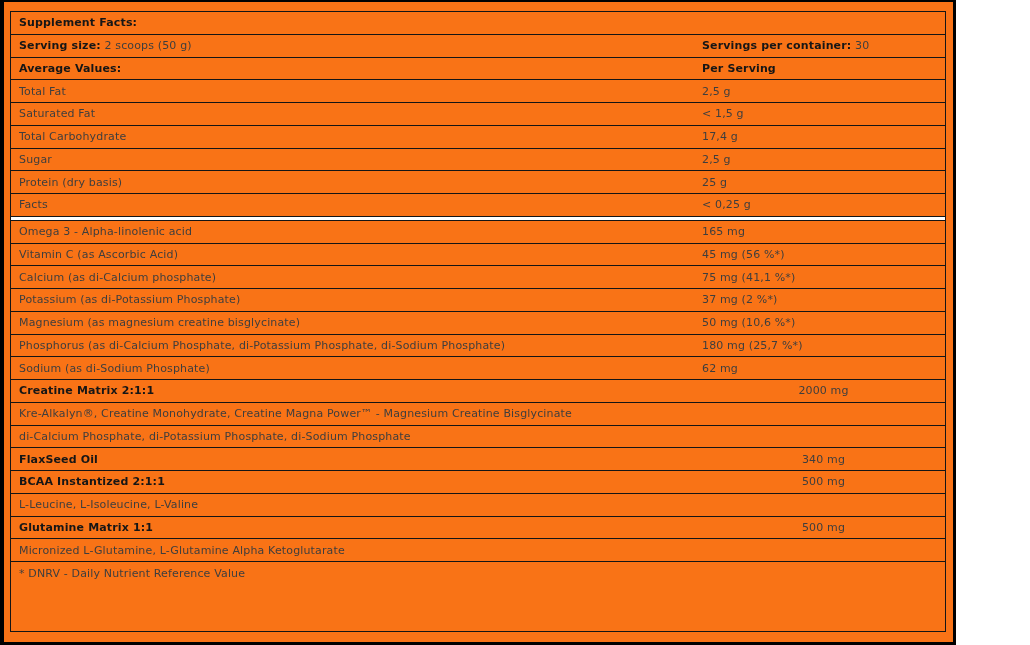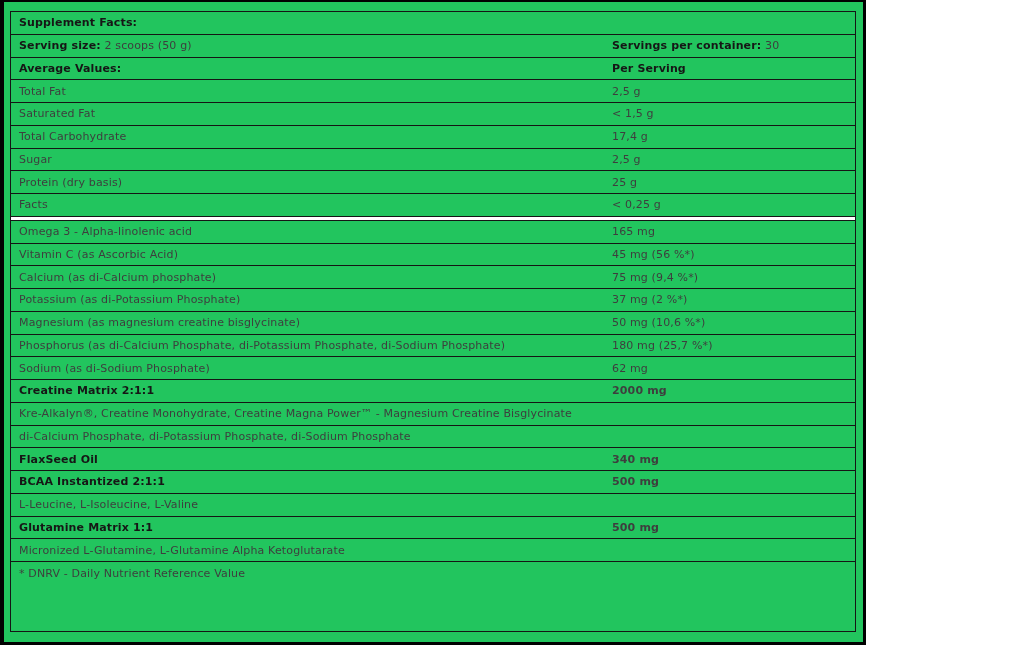--- a/index.html
+++ b/index.html
@@ -4,27 +4,27 @@
 <style>
   html, body {
     margin: 0;
     padding: 0;
     background: #ffffff;
     font-family: "DejaVu Sans", sans-serif;
   }
   .frame {
     position: relative;
     box-sizing: border-box;
-    width: 866px;
+    width: 956px;
     height: 645px;
     border-style: solid;
     border-color: #010101;
     border-width: 2px 3px 3px 4px;
     padding: 9px 7px 10px 6px;
-    background: #22c55e;
+    background: #f97316;
   }
   .facts-table {
     box-sizing: border-box;
     height: 100%;
     border: 1px solid #151515;
     display: flex;
     flex-direction: column;
     overflow: hidden;
   }
   .row {
@@ -40,21 +40,21 @@
     letter-spacing: 0.15px;
     white-space: nowrap;
   }
   .row.last { border-bottom: none; }
   .row .label { flex: 1 1 auto; min-width: 0; }
   .row .value { flex: none; width: 243px; }
   .bold-text, .row.bold .label {
     font-weight: 700;
     color: #161616;
   }
-  .row.bold .value { font-weight: 700; color: #3e3e3e; }
+  .row.bold .value { font-weight: 400; color: #3e3e3e; text-align: center; }
   .section-divider {
     flex: none;
     height: 3px;
     border-bottom: 1px solid #151515;
     background: #ffffff;
   }
 </style>
 </head>
 <body>
 
@@ -110,21 +110,21 @@
         <div class="row">
     <span class="label">Omega 3 - Alpha-linolenic acid</span>
     <span class="value">165 mg</span>
   </div>
         <div class="row">
     <span class="label">Vitamin C (as Ascorbic Acid)</span>
     <span class="value">45 mg (56 %*)</span>
   </div>
         <div class="row">
     <span class="label">Calcium (as di-Calcium phosphate)</span>
-    <span class="value">75 mg (9,4 %*)</span>
+    <span class="value">75 mg (41,1 %*)</span>
   </div>
         <div class="row">
     <span class="label">Potassium (as di-Potassium Phosphate)</span>
     <span class="value">37 mg (2 %*)</span>
   </div>
         <div class="row">
     <span class="label">Magnesium (as magnesium creatine bisglycinate)</span>
     <span class="value">50 mg (10,6 %*)</span>
   </div>
         <div class="row">

